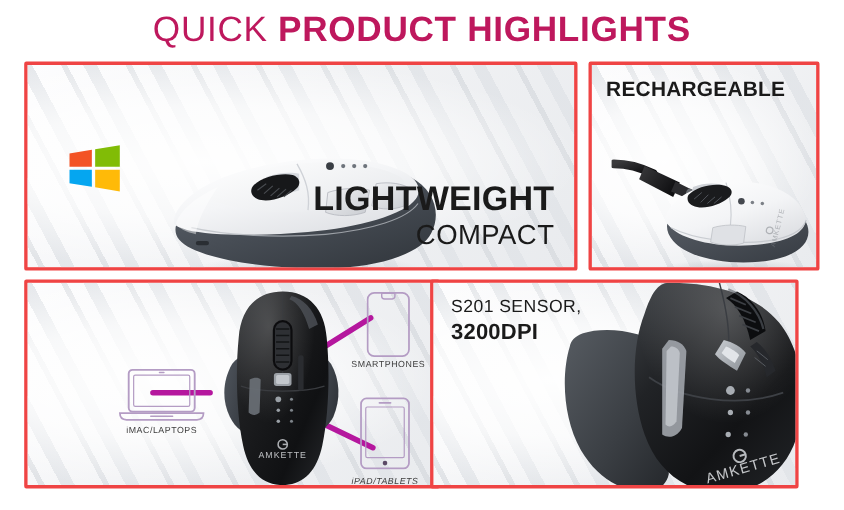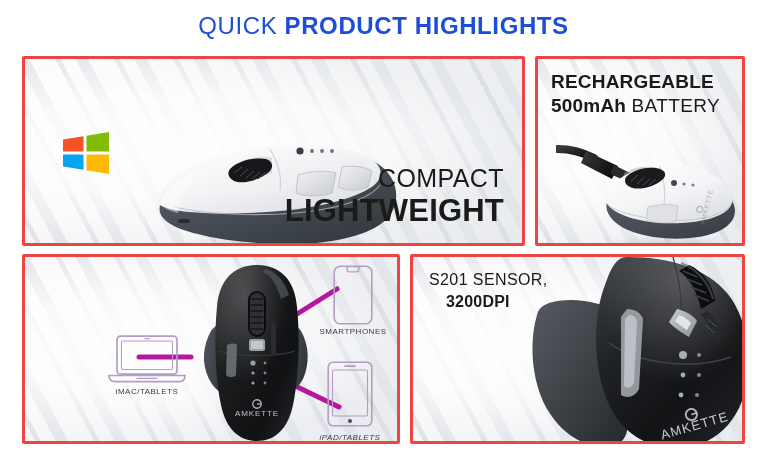--- a/index.html
+++ b/index.html
@@ -16,22 +16,22 @@
     width:767px; height:464px;
     background:#ffffff;
   }
 
   
   .title{
     position:absolute;
     top:9px; left:0; width:767px;
     text-align:center;
     white-space:nowrap;
-    color:#1d4ed8;
-    font-size:24px;
+    color:#be185d;
+    font-size:32px;
     line-height:34px;
     letter-spacing:.6px;
   }
   .title .light{ font-weight:300; }
   .title .bold { font-weight:700; }
 
   
   .card{
     position:absolute;
     border-radius:2px;
@@ -56,21 +56,21 @@
       linear-gradient(125deg,#fdfdfe 0%,#f2f3f5 45%,#e9ebee 100%);
   }
   .card .wash{
     position:absolute; inset:0;
     background:radial-gradient(ellipse at 32% 48%, rgba(255,255,255,.96) 0%, rgba(255,255,255,.72) 38%, rgba(255,255,255,0) 72%);
   }
 
   #card-compact      { left:22px;  top:56px;  width:503px; height:190px; }
   #card-battery      { left:535px; top:56px;  width:210px; height:190px; }
   #card-connectivity { left:22px;  top:254px; width:378px; height:190px; }
-  #card-sensor       { left:410px; top:254px; width:335px; height:190px; }
+  #card-sensor       { left:391px; top:254px; width:335px; height:190px; }
 
   .card .inner{ position:absolute; inset:0; }
 
   
   .hd{ position:absolute; color:#1a1a1a; white-space:nowrap; }
   .hd .l{ font-weight:300; letter-spacing:.4px; }
   .hd .b{ font-weight:700; letter-spacing:.2px; }
   .hd .ln{ display:block; }
 
   #hd-compact{
@@ -82,21 +82,21 @@
   #hd-battery{ left:13px; top:11px; }
   #hd-battery .r1{ font-size:19px; line-height:24px; }
   #hd-battery .r2{ font-size:19px; line-height:24px; }
 
   #hd-connectivity{ left:16px; top:10px; }
   #hd-connectivity .r1{ font-size:20px; line-height:25px; }
   #hd-connectivity .r2{ font-size:20px; line-height:25px; }
 
   #hd-sensor{ left:16px; top:12px; }
   #hd-sensor .r1{ font-size:16px; line-height:22px; }
-  #hd-sensor .r2{ font-size:16px; line-height:22px;margin-left:17px; }
+  #hd-sensor .r2{ font-size:20px; line-height:22px; }
 
   
   #windows-logo{
     position:absolute; left:38px; top:72px;
     width:46px; height:46px;
   }
 
   
   .mouse-wrap{ position:absolute; }
   #mouse-compact   { left:105px; top:54px;  width:280px; height:150px; }
@@ -206,34 +206,33 @@
           <path d="M168,62 C180,58 196,57 206,60 L202,80 C190,84 176,84 166,80 Z" fill="url(#cBtn)" stroke="#b7bac0" stroke-width="0.8"></path>
           <path d="M212,54 C224,52 236,54 242,58 L238,74 C228,78 216,78 208,74 Z" fill="url(#cBtn)" stroke="#b7bac0" stroke-width="0.8"></path>
 
           <path d="M30,90 C34,78 48,66 68,57 C58,72 50,86 48,100 C40,98 32,95 30,90 Z" fill="#ffffff" opacity="0.45"></path>
 
           <rect x="48" y="106" width="12" height="4" rx="2" fill="#2a2e33"></rect>
         </svg>
       </div>
 
       <div class="hd" id="hd-compact">
+        <span class="ln r2 b">LIGHTWEIGHT</span>
         <span class="ln r1 l">COMPACT</span>
-        <span class="ln r2 b">LIGHTWEIGHT</span>
       </div>
     </div>
   </div>
 
   <div class="card" id="card-battery">
     <div class="stripes"></div>
     <div class="wash"></div>
     <div class="inner">
 
       <div class="hd" id="hd-battery">
         <span class="ln r1 b">RECHARGEABLE</span>
-        <span class="ln r2"><span class="b">500mAh</span><span>&nbsp;</span><span class="l">BATTERY</span></span>
       </div>
 
       <div class="mouse-wrap" id="mouse-battery">
         <svg viewBox="0 0 196 120" width="196" height="120">
           <defs>
             <linearGradient id="bW" x1="0.15" y1="0" x2="0.9" y2="1">
               <stop offset="0" stop-color="#ffffff"></stop>
               <stop offset="0.5" stop-color="#f3f4f6"></stop>
               <stop offset="1" stop-color="#d9dbdf"></stop>
             </linearGradient>
@@ -388,21 +387,21 @@
       </div>
 
       <div class="dev" id="dev-laptops">
         <svg width="80" height="48" viewBox="0 0 80 48" style="position:absolute;left:4px;top:0">
           <rect x="10" y="1.2" width="60" height="38" rx="3.5" fill="none" stroke="#b49cc4" stroke-width="1.7"></rect>
           <rect x="14.5" y="6" width="51" height="28.5" rx="1.5" fill="none" stroke="#b49cc4" stroke-width="1.1"></rect>
           <path d="M38,3.6 L42,3.6" stroke="#b49cc4" stroke-width="1.4" stroke-linecap="round"></path>
           <path d="M2,40.5 L78,40.5 C78,44.5 75.5,46.6 72,46.6 L8,46.6 C4.5,46.6 2,44.5 2,40.5 Z" fill="none" stroke="#b49cc4" stroke-width="1.6"></path>
           <path d="M30,43.4 L50,43.4" stroke="#b49cc4" stroke-width="1.2" stroke-linecap="round"></path>
         </svg>
-        <span class="cap">iMAC/TABLETS</span>
+        <span class="cap">iMAC/LAPTOPS</span>
       </div>
 
       <div class="dev" id="dev-tablets">
         <svg width="46" height="66" viewBox="0 0 46 66" style="position:absolute;left:6px;top:0">
           <rect x="1.2" y="1.2" width="43.6" height="63.6" rx="5" fill="none" stroke="#b49cc4" stroke-width="1.6"></rect>
           <rect x="5.5" y="9" width="35" height="46" rx="1.5" fill="none" stroke="#b49cc4" stroke-width="1.1"></rect>
           <path d="M18,5.2 L28,5.2" stroke="#b49cc4" stroke-width="1.7" stroke-linecap="round"></path>
           <circle cx="23" cy="60" r="2.1" fill="#5b4a66"></circle>
         </svg>
         <span class="cap">iPAD/TABLETS</span>

